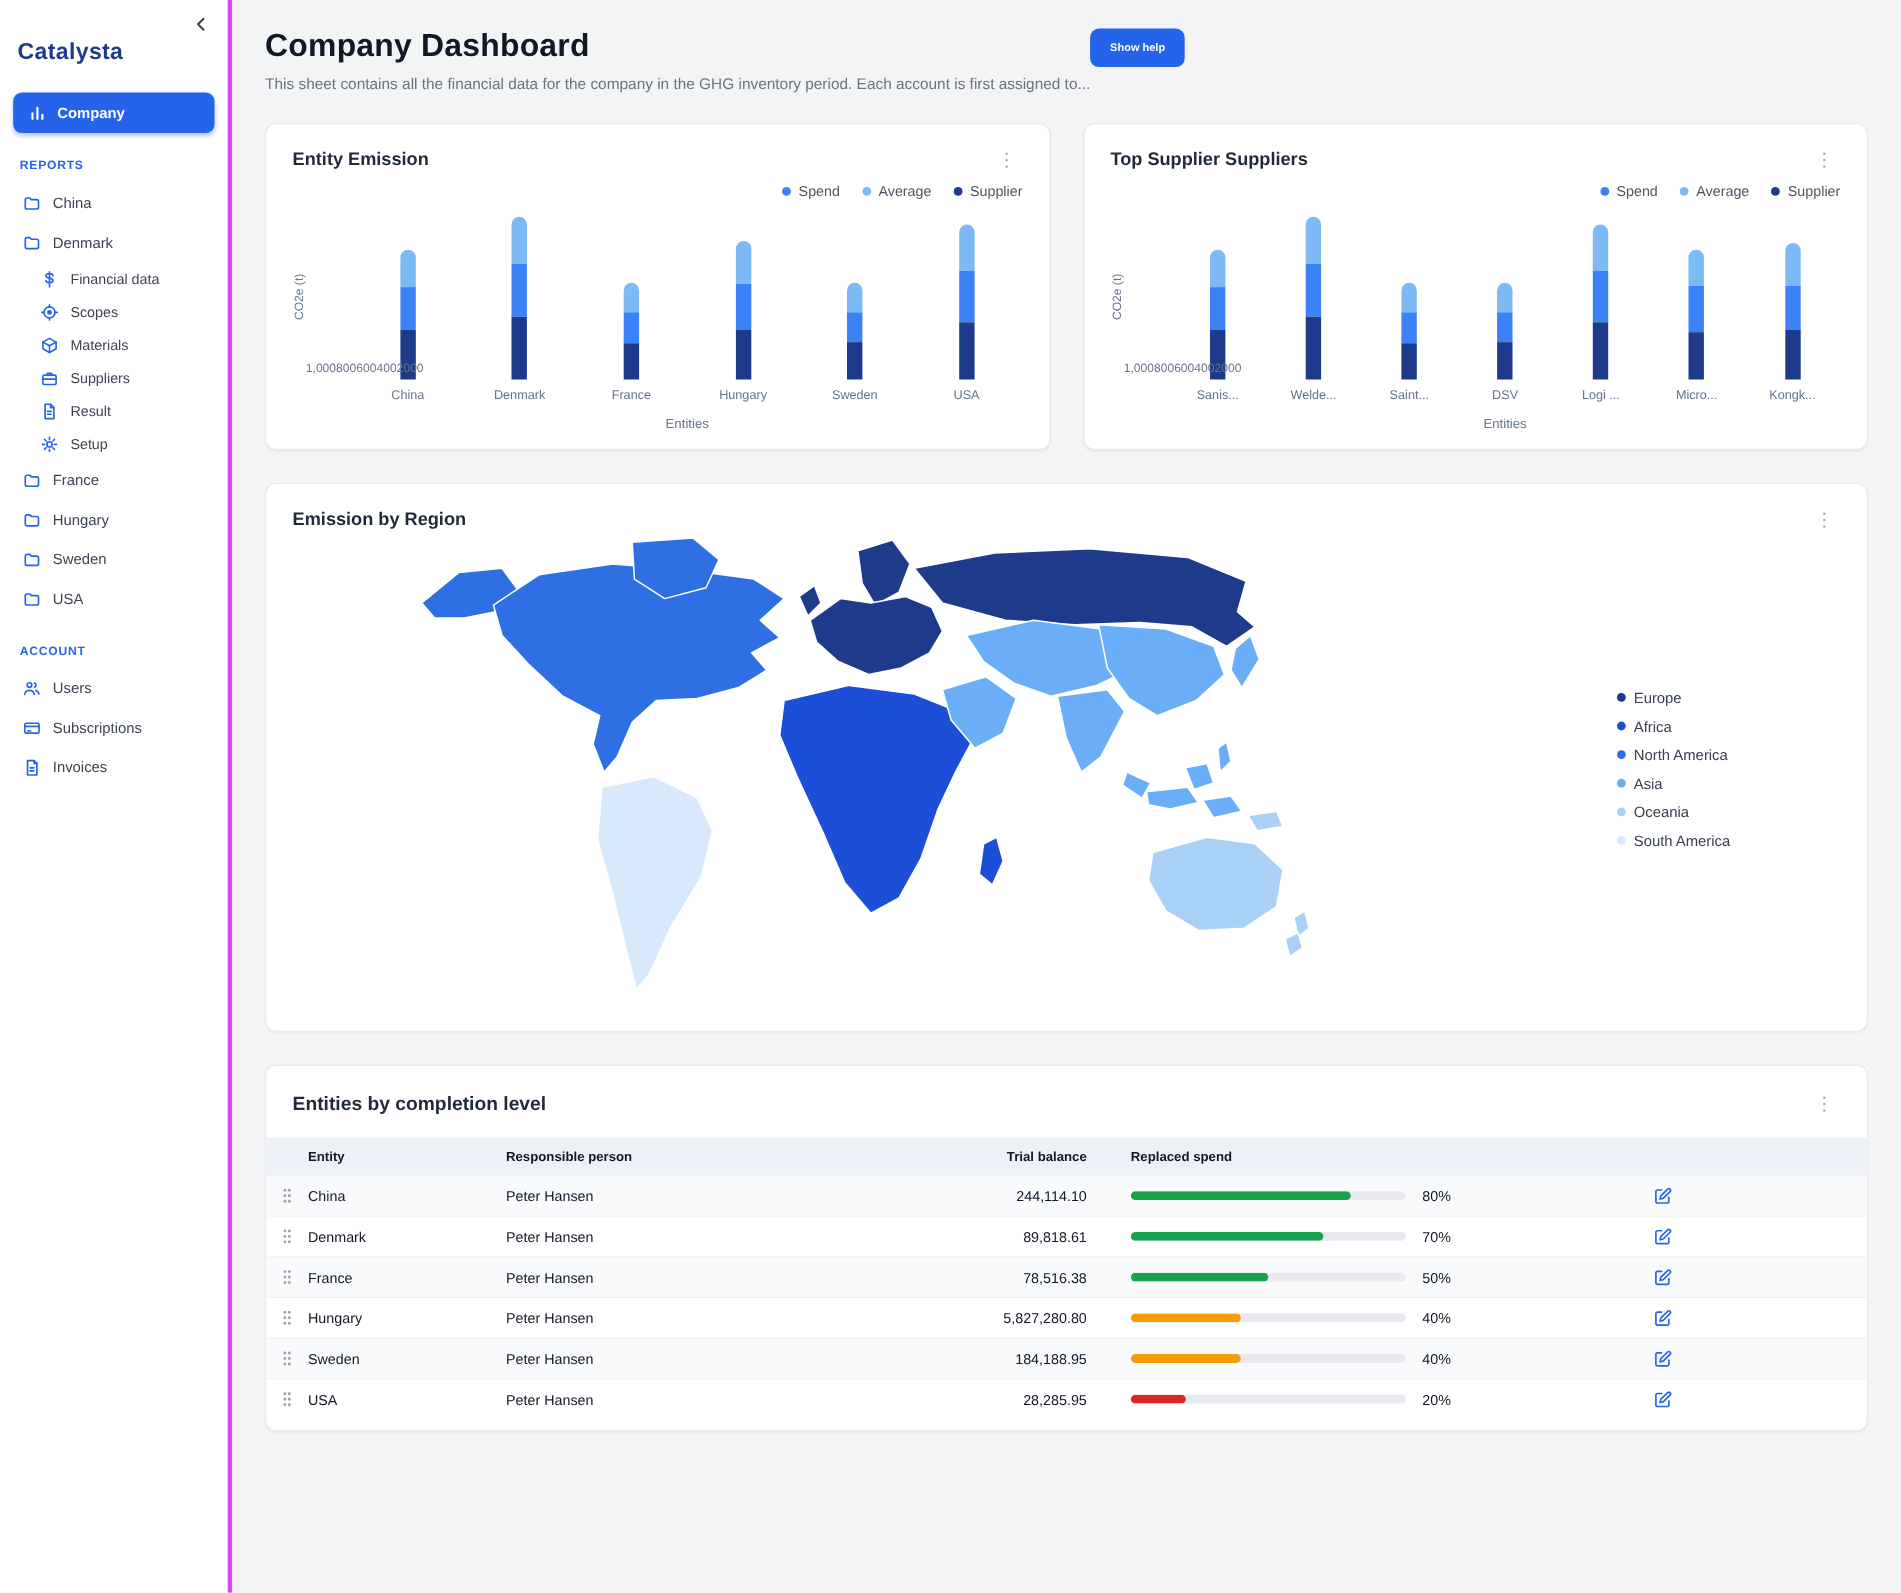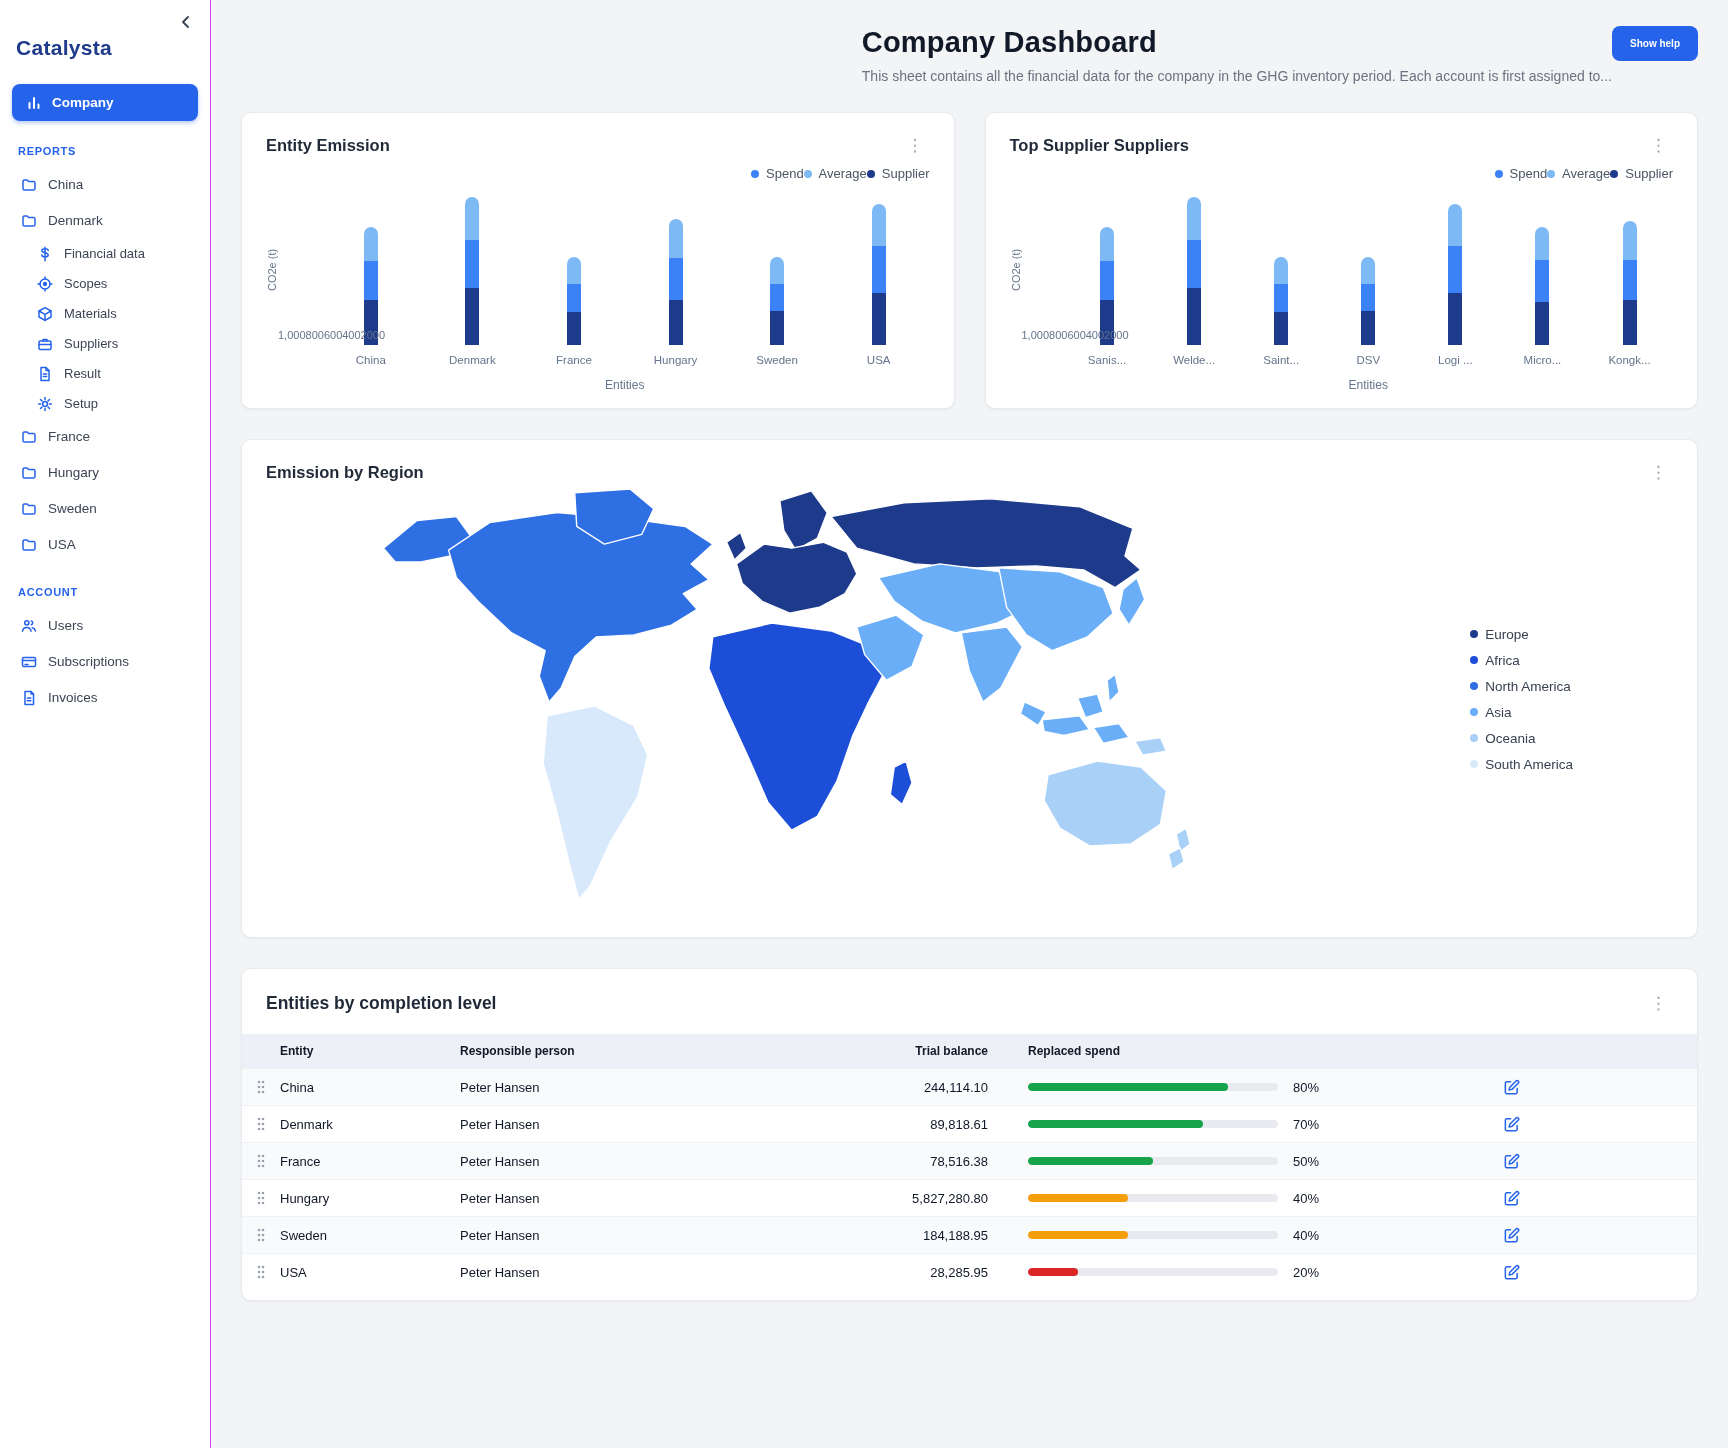--- a/index.html
+++ b/index.html
@@ -1,54 +1,54 @@
 <!DOCTYPE html>
 <html><head>
 <meta charset="utf-8">
 <style>
   * { box-sizing: border-box; margin: 0; padding: 0; }
   html,body { width:1728px; min-height:1448px; background:#f3f4f6;
     font-family:"Liberation Sans", sans-serif; color:#1f2937; }
   .app { display:flex; width:1728px; min-height:1448px; }
 
   
-  .sidebar { width:211px; min-height:1448px; background:#ffffff; border-right:1px solid #d946ef;
+  .sidebar { width:211px; min-height:1448px; background:#ffffff; border-right:4px solid #d946ef;
     padding:0 12px 20px; position:relative; flex-shrink:0; }
   .collapse-btn { position:absolute; top:8px; right:8px; font-size:22px; line-height:1;
     color:#374151; cursor:pointer; padding:4px 8px; }
   .logo { margin:36px 4px 24px; font-size:21px; font-weight:700; color:#1e3a8a; letter-spacing:.3px; }
   .company-btn { display:flex; align-items:center; gap:10px; background:#2563eb; color:#fff;
     border-radius:8px; padding:10px 13px; font-size:13.5px; font-weight:700; cursor:pointer;
     box-shadow:0 2px 4px rgba(37,99,235,.35); }
   .nav-section-title { color:#2563eb; font-size:11px; font-weight:700; letter-spacing:.7px;
     margin:24px 6px 10px; }
   .nav-item { display:flex; align-items:center; gap:11px; padding:9px 8px; font-size:13.5px;
     color:#3c4454; border-radius:6px; cursor:pointer; margin:1px 0; }
   .nav-item.sub { padding:6px 8px 6px 24px; font-size:13px; }
   .nav-ico { display:inline-flex; width:17px; height:17px; align-items:center; justify-content:center; flex-shrink:0; }
   .nav-ico svg { width:16px; height:16px; }
 
   
   .main { flex:1; padding:26px 30px 40px; }
-  .main-head { display:flex; justify-content:flex-end; align-items:flex-start; }
+  .main-head { display:flex; justify-content:flex-start; align-items:flex-start; }
   .page-title { font-size:29px; font-weight:600; color:#111827; letter-spacing:.2px; }
   .page-sub { margin-top:9px; font-size:14px; color:#6b7280; }
   .btn-primary { background:#2563eb; color:#fff; border:none; border-radius:8px;
     padding:12px 18px; font-size:10px; font-weight:700; cursor:pointer; font-family:inherit; }
 
   .card { background:#fff; border:1px solid #e8eaef; border-radius:10px;
     box-shadow:0 1px 2px rgba(16,24,40,.05); }
   .card-head { display:flex; justify-content:space-between; align-items:center; }
   .card-title { font-size:16.5px; font-weight:600; color:#1f2937; }
   .kebab { color:#9ca3af; font-size:17px; cursor:pointer; padding:2px 6px; line-height:1; }
 
   
   .charts-row { display:flex; gap:30px; margin-top:28px; }
   .chart-card { flex:1; padding:22px 24px 16px; }
-  .chart-legend { display:flex; justify-content:flex-end; margin:10px 0 14px;
+  .chart-legend { display:flex; justify-content:flex-end; gap:20px; margin:10px 0 14px;
     font-size:13px; color:#4b5563; }
   .legend-item { display:inline-flex; align-items:center; cursor:pointer; }
   .legend-dot { width:8px; height:8px; border-radius:50%; display:inline-block; margin-right:7px; }
   .chart-body { display:flex; margin-top:2px; }
   .y-title { writing-mode:vertical-rl; transform:rotate(180deg); height:150px;
     display:flex; align-items:center; justify-content:center; font-size:11px; color:#64748b; }
   .y-labels { width:42px; height:150px; display:flex; flex-direction:row;
     justify-content:space-between; align-items:flex-end; padding-right:9px; font-size:11px; color:#64748b; }
   .y-tick { transform:translateY(-4px); line-height:1; }
   .plot-wrap { flex:1; }

